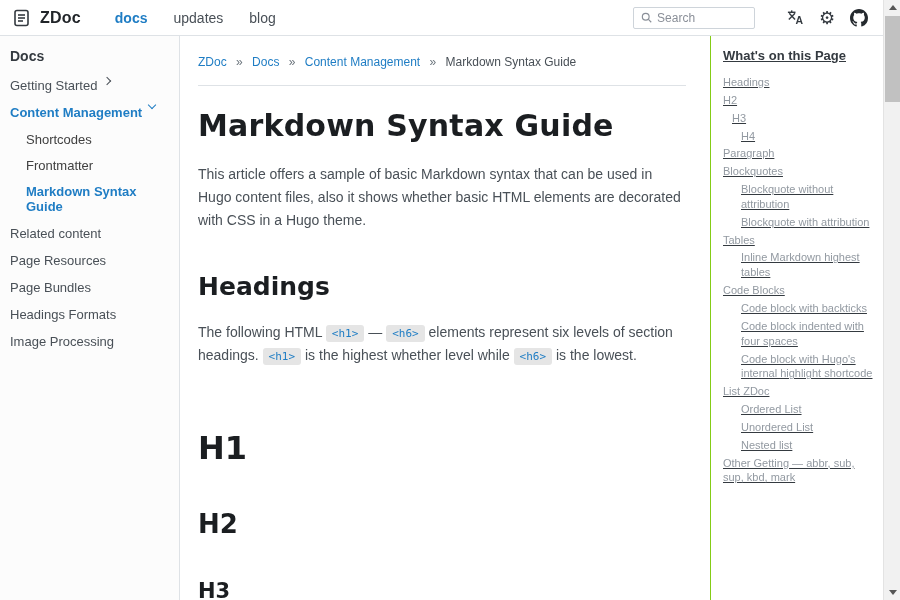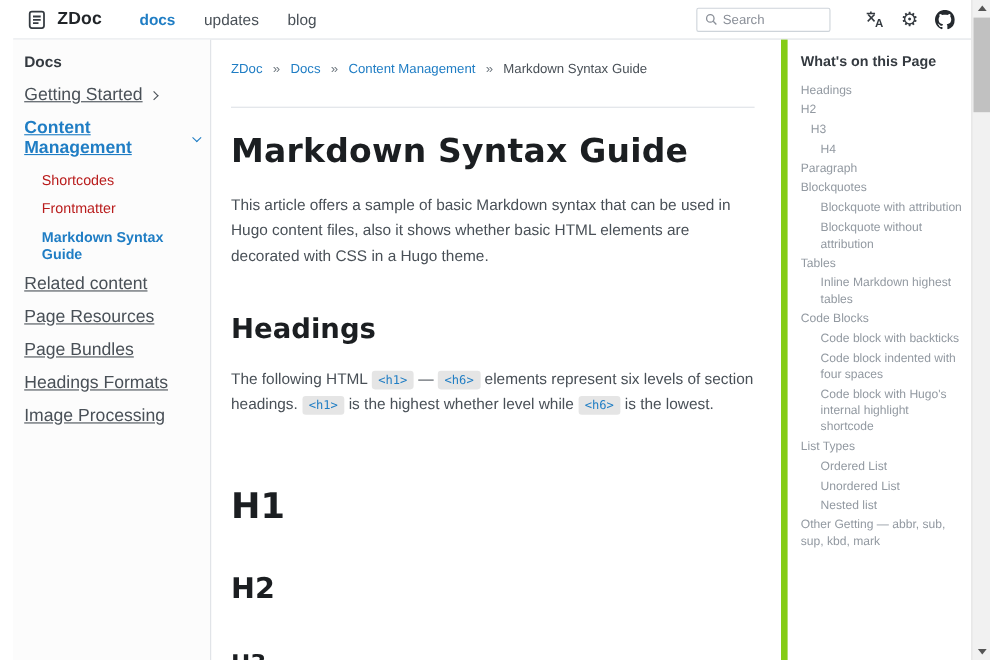--- a/index.html
+++ b/index.html
@@ -2,21 +2,21 @@
 <html><head>
 <meta charset="utf-8">
 <style>
   * { box-sizing: border-box; margin: 0; padding: 0; }
   html,body { width: 900px; height: 600px; overflow: hidden; }
   body {
     font-family: "Liberation Sans", sans-serif;
     color: #343a40;
     background: #ffffff;
   }
-  .app { position: relative; width: 900px; height: 441px; padding-left: 12px; }
+  .app { position: relative; width: 900px; height: 441px; }
 
   
   .topbar {
     display: flex; align-items: center;
     height: 36px; padding: 0 12px;
     margin-right: 17px;
     border-bottom: 1px solid #dee2e6;
     background: #fff;
   }
   .logo { display: inline-flex; margin-right: 8px; cursor: pointer; }
@@ -45,37 +45,37 @@
   
   .sidebar {
     width: 180px; flex: 0 0 180px;
     border-right: 1px solid #dee2e6;
     background: #fcfcfc;
     padding: 12px 10px 12px 10px;
   }
   .sb-title { font-size: 14px; font-weight: 700; color: #343a40; margin-bottom: 14px; }
   .sidebar ul { list-style: none; }
   .sb-item {
-    font-size: 16px; color: #495057; margin: 12px 0; cursor: pointer;
-    display: flex; align-items: center; text-decoration: underline;
+    font-size: 13px; color: #495057; margin: 12px 0; cursor: pointer;
+    display: flex; align-items: flex-start;
   }
   .sb-item.branch-active { color: #1f7dc4; font-weight: 700; }
-  .sb-sub { font-size: 13px; color: #b91c1c; margin: 11px 0 11px 16px; cursor: pointer; }
+  .sb-sub { font-size: 13px; color: #404040; margin: 11px 0 11px 16px; cursor: pointer; }
   .sb-sub.current { color: #1f7dc4; font-weight: 700; }
   .chev {
     display: inline-block; width: 6px; height: 6px;
     border-right: 1.6px solid currentColor; border-bottom: 1.6px solid currentColor;
     margin-left: 7px;
   }
   .chev.right { transform: rotate(-45deg); }
   .chev.down  { transform: rotate(45deg); margin-top: -3px; }
 
   
   .content { flex: 1 1 auto; padding: 14px 24px 0 18px; overflow: hidden; }
-  .breadcrumb { font-size: 12px; color: #6c757d; margin: 5px 0 28px; }
+  .breadcrumb { font-size: 12px; color: #6c757d; margin: 5px 0 16px; }
   .breadcrumb a { color: #1f7dc4; text-decoration: none; cursor: pointer; }
   .breadcrumb .sep { margin: 0 6px; color: #6c757d; }
   .breadcrumb .current { color: #495057; }
   .rule { border: none; border-top: 1px solid #dee2e6; margin: 0 0 4px; }
 
   .article-title {
     font-size: 30px; font-weight: 800; color: #1b1e21;
     letter-spacing: .2px; margin-top: 22px;
     font-family: "DejaVu Sans", "Liberation Sans", sans-serif;
   }
@@ -93,22 +93,23 @@
     color: #1b1e21; font-weight: 800;
     font-family: "DejaVu Sans", "Liberation Sans", sans-serif;
   }
   .demo h1 { font-size: 32px; margin-top: 62px; }
   .demo h2 { font-size: 26px; margin-top: 42px; }
   .demo h3 { font-size: 21px; margin-top: 40px; }
 
   
   .toc {
     width: 173px; flex: 0 0 173px;
-    border-left: 6px solid #84cc16;
+    border-left: 1px solid #84cc16;
     padding: 12px 8px 12px 12px;
+    text-decoration: underline;
   }
   .toc-title { font-size: 13px; font-weight: 700; color: #343a40; margin-bottom: 12px; }
   .toc ul { list-style: none; }
   .toc li { font-size: 11px; line-height: 1.35; color: #9299a1; margin: 3px 0; cursor: pointer; }
   .toc li.lvl1 { padding-left: 9px; }
   .toc li.lvl2 { padding-left: 18px; }
 
   
   .scrollbar {
     position: absolute; top: 0; right: 0; width: 17px; height: 600px;
@@ -237,29 +238,29 @@
 
     <aside class="toc">
       <div class="toc-title">What's on this Page</div>
       <ul>
         <li class="lvl0">Headings</li>
         <li class="lvl0">H2</li>
         <li class="lvl1">H3</li>
         <li class="lvl2">H4</li>
         <li class="lvl0">Paragraph</li>
         <li class="lvl0">Blockquotes</li>
+        <li class="lvl2">Blockquote without attribution</li>
         <li class="lvl2">Blockquote with attribution</li>
-        <li class="lvl2">Blockquote without attribution</li>
         <li class="lvl0">Tables</li>
         <li class="lvl2">Inline Markdown highest tables</li>
         <li class="lvl0">Code Blocks</li>
         <li class="lvl2">Code block with backticks</li>
         <li class="lvl2">Code block indented with four spaces</li>
         <li class="lvl2">Code block with Hugo's internal highlight shortcode</li>
-        <li class="lvl0">List Types</li>
+        <li class="lvl0">List ZDoc</li>
         <li class="lvl2">Ordered List</li>
         <li class="lvl2">Unordered List</li>
         <li class="lvl2">Nested list</li>
         <li class="lvl0">Other Getting — abbr, sub, sup, kbd, mark</li>
       </ul>
     </aside>
   </div>
 
   <div class="scrollbar">
     <div class="sb-arrow up">

